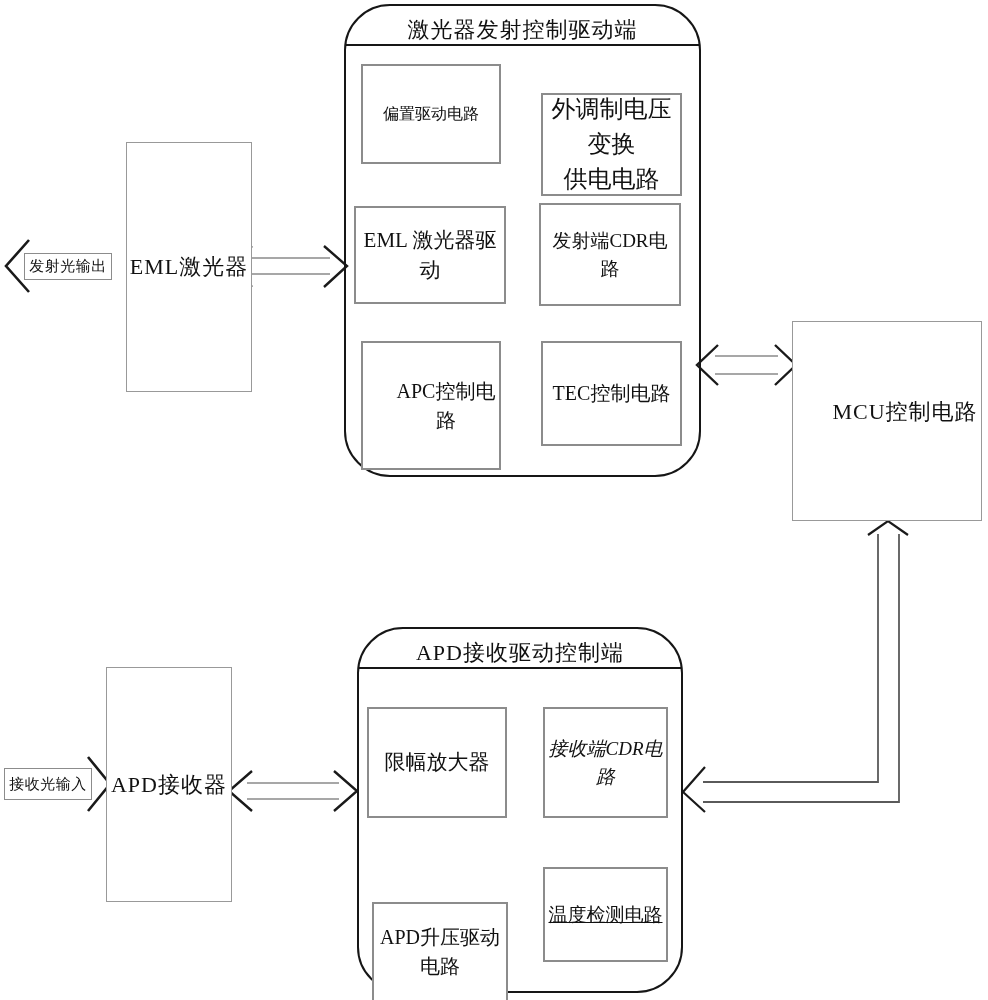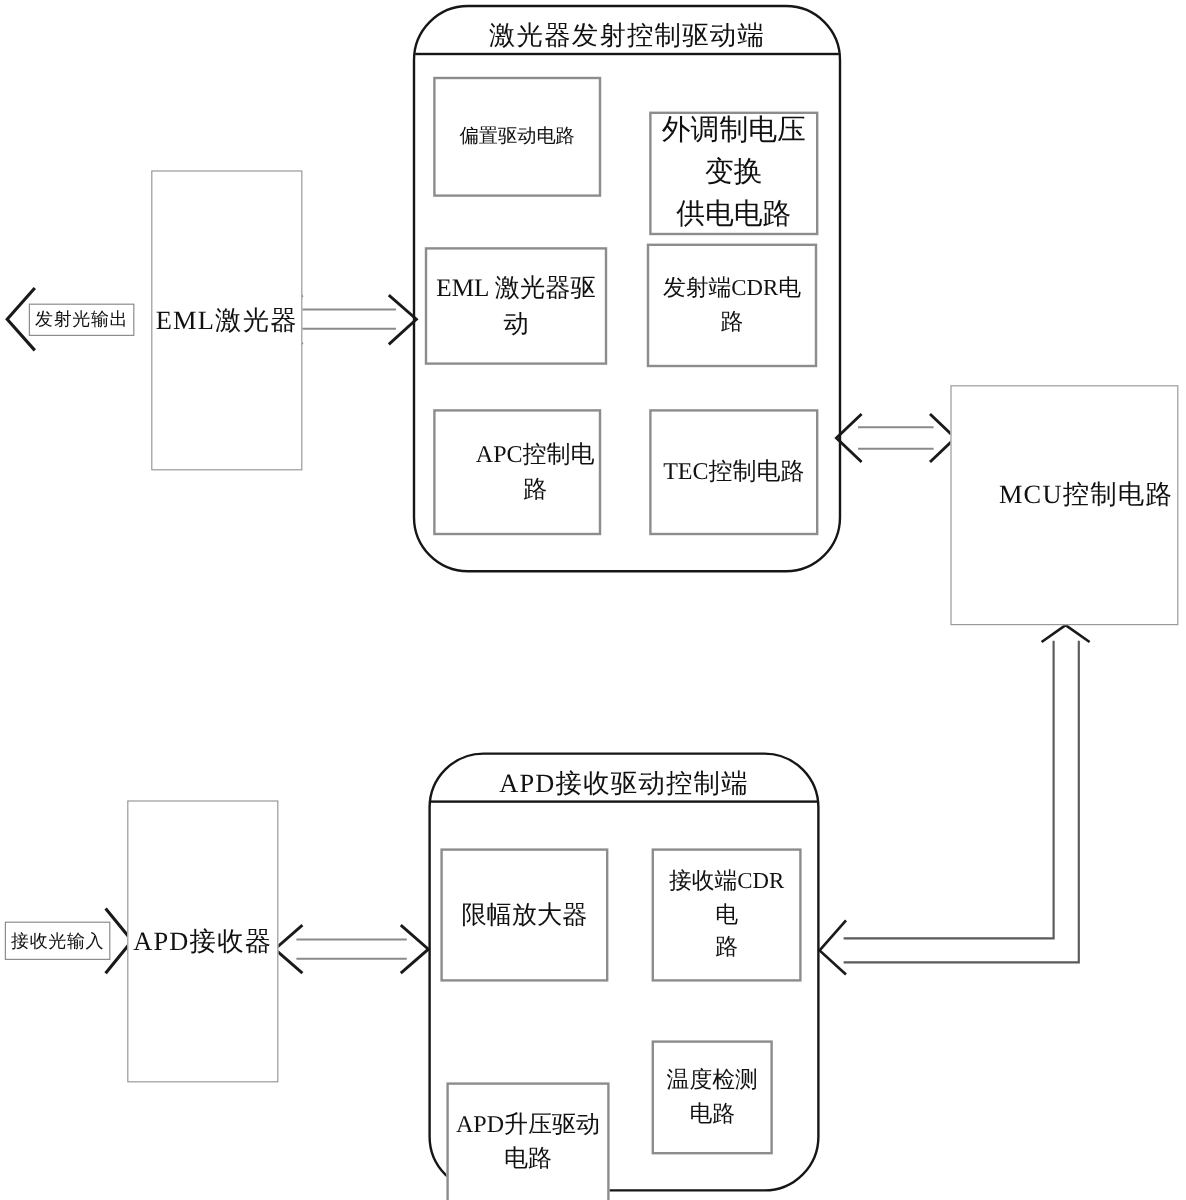--- a/index.html
+++ b/index.html
@@ -129,45 +129,45 @@
 
     <div class="ibox" style="left:8px;   top:200px; width:152px; height:98px; font-size:21px;">
       <span>EML 激光器驱
 动</span>
     </div>
 
     <div class="ibox" style="left:193px; top:197px; width:142px; height:103px; font-size:19px;align-items:center;">
       <span>发射端CDR电路</span>
     </div>
 
-    <div class="ibox" style="left:15px;  top:335px; width:140px; height:105px; font-size:20px;padding-left:33px;">
+    <div class="ibox" style="left:15px;  top:335px; width:140px; height:129px; font-size:20px;padding-left:33px;">
       <span>APC控制电路</span>
     </div>
 
     <div class="ibox" style="left:195px; top:335px; width:141px; height:105px; font-size:20px;">
       <span>TEC控制电路</span>
     </div>
   </div>
 
   <div class="module" style="left:357px; top:627px; width:326px; height:366px;padding-left:35px;">
     <div class="module-title">APD接收驱动控制端</div>
     <div class="module-sep"></div>
 
     <div class="ibox" style="left:8px;   top:78px;  width:140px; height:111px; font-size:21px;">
       <span>限幅放大器</span>
     </div>
 
-    <div class="ibox" style="left:184px; top:78px;  width:125px; height:111px; font-size:19px;">
+    <div class="ibox" style="left:184px; top:78px;  width:125px; height:111px; font-size:19px;font-style:italic;">
       <span>接收端CDR电
 路</span>
     </div>
 
     <div class="ibox" style="left:13px;  top:238px; width:136px; height:100px; font-size:20px;margin-top:35px;">
       <span>APD升压驱动
 电路</span>
     </div>
 
-    <div class="ibox" style="left:184px; top:238px; width:101px; height:95px; font-size:19px;">
+    <div class="ibox" style="left:184px; top:238px; width:125px; height:95px; font-size:19px;text-decoration:underline;">
       <span>温度检测电路</span>
     </div>
   </div>
 
 </div>
 
 </body></html>

